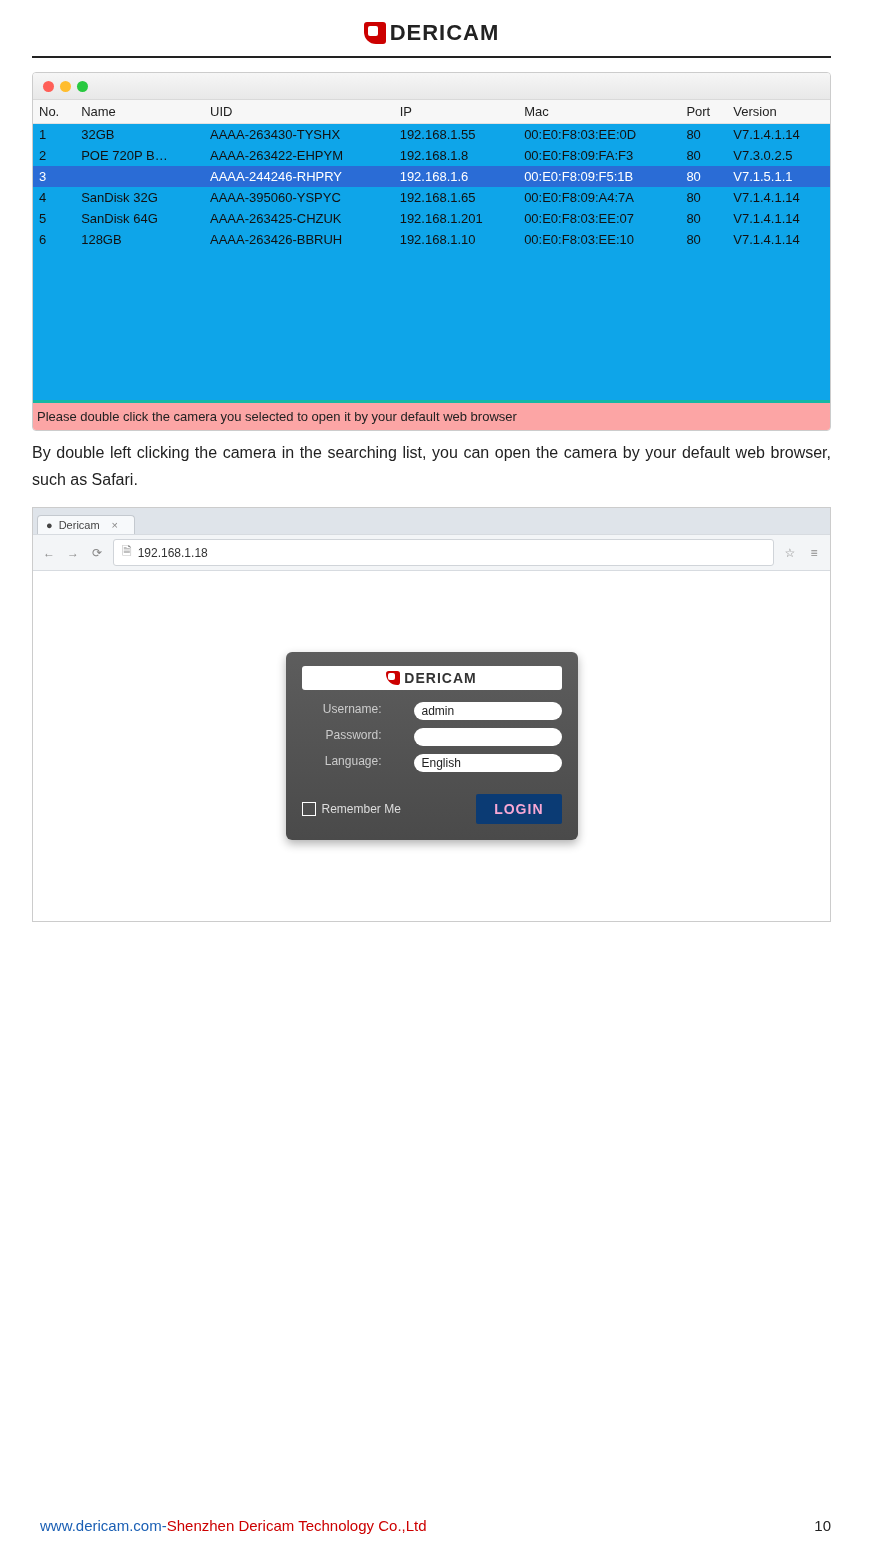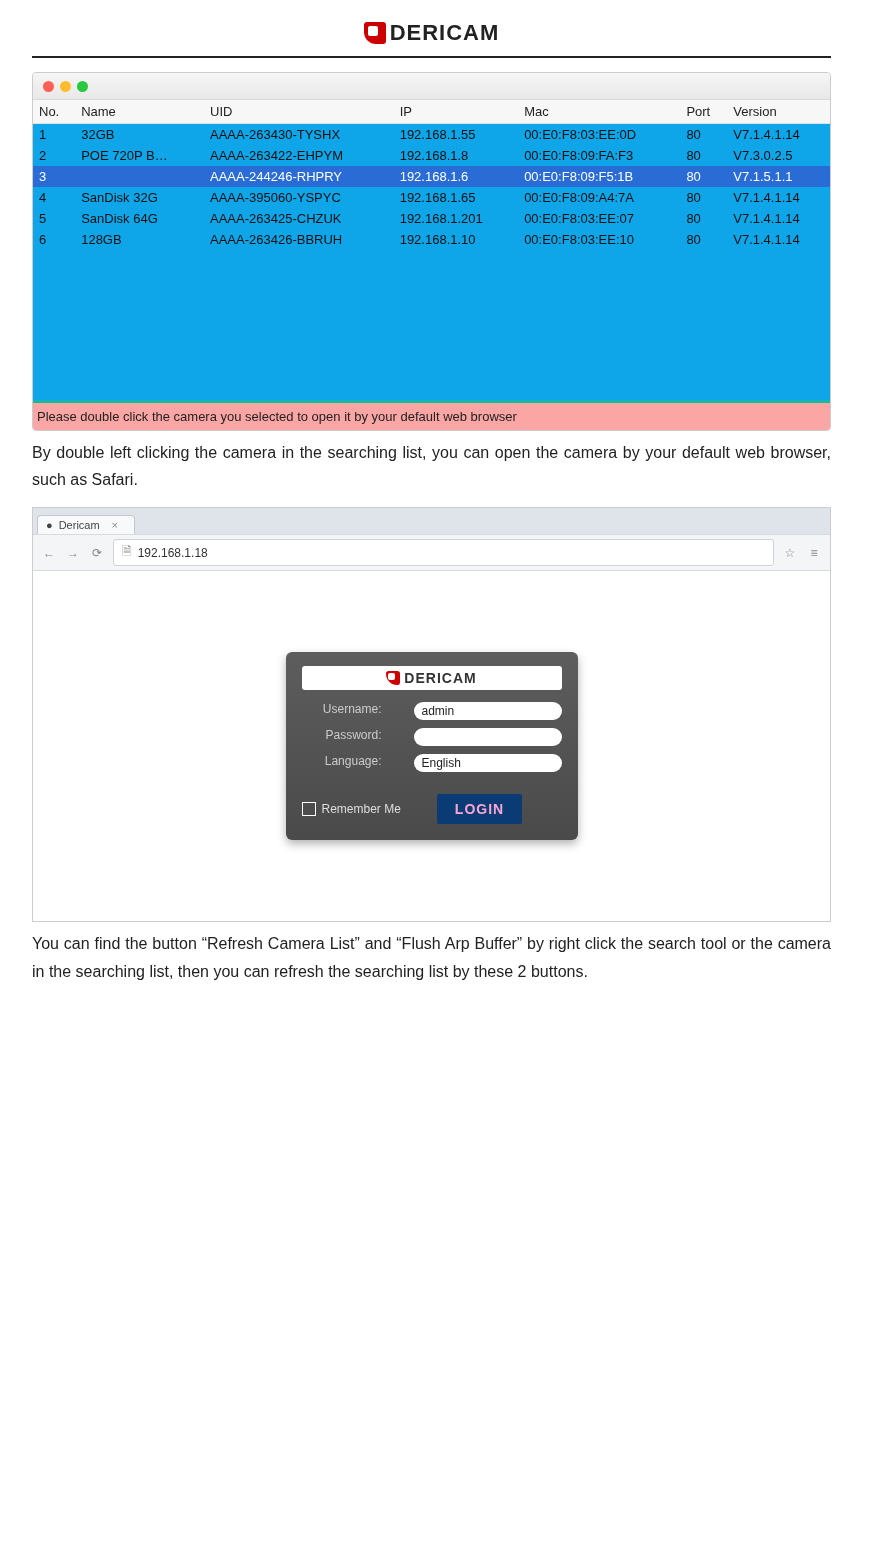--- a/index.html
+++ b/index.html
@@ -214,21 +214,21 @@
     flex:1;
     background:#fff;
     border-radius:10px;
     height:18px;
     display:flex;
     align-items:center;
     padding:0 8px;
     color:#222;
     margin-left:16px;
   }
-  .bottom-row{display:flex;align-items:center;justify-content:flex-start;margin-top:22px;gap:36px;}
+  .bottom-row{display:flex;align-items:center;justify-content:space-between;margin-top:22px;gap:36px;}
   .remember{display:flex;align-items:center;gap:6px;color:#ddd;}
   .remember .cb{width:12px;height:12px;border:1px solid #fff;}
   .login-btn{
     background:#0b3b74;
     color:#f9a8d4;
     font-weight:bold;
     font-size:14px;
     padding:7px 18px;
     border-radius:2px;
     letter-spacing:1px;
@@ -393,16 +393,21 @@
             <span>Remember Me</span>
           </div>
           <div class="login-btn">
             <span>LOGIN</span>
           </div>
         </div>
       </div>
     </div>
   </div>
 
-  <p class="para">You can find the button “Refresh Camera List” and “Flush Arp Buffer” by right click the search tool or the camera in the searching list, then you can refresh the searching list by these 2 buttons.</p>
-
+
+  <div class="footer">
+    <span class="left">
+      <span>www.dericam.com</span><span>-</span><span class="company">Shenzhen Dericam Technology Co.,Ltd</span>
+    </span>
+    <span class="pg">10</span>
+  </div>
 
 </div>
 
 </body></html>

